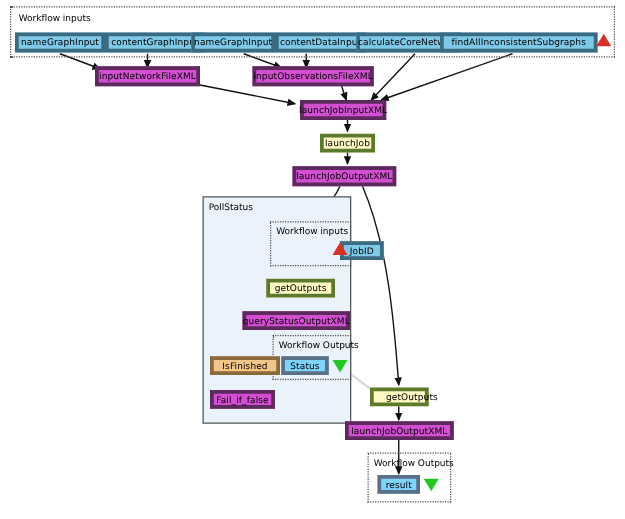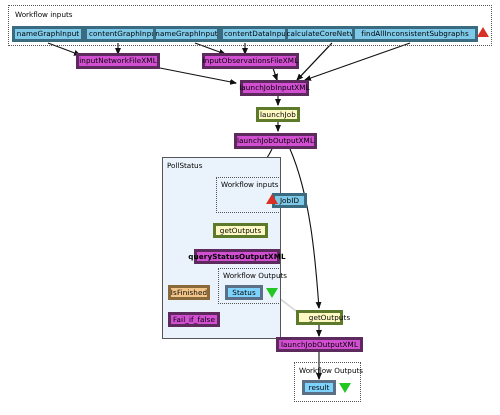--- a/index.html
+++ b/index.html
@@ -192,25 +192,25 @@
   <div class="node blue" style="left:228px; top:193px; width:35px; height:15px;margin-left:44px;">
     <span>JobID</span>
   </div>
 
   <div class="tri red" style="left:266px; top:194px;"></div>
 
   <div class="node green" style="left:213px; top:223px; width:55px; height:15px;">
     <span>getOutputs</span>
   </div>
 
-  <div class="node purple" style="left:194px; top:249px; width:86px; height:15px;font-weight:bold;">
+  <div class="node purple" style="left:194px; top:249px; width:86px; height:15px;">
     <span>queryStatusOutputXML</span>
   </div>
 
-  <div class="node tan" style="left:168px; top:285px; width:42px; height:15px;">
+  <div class="node tan" style="left:168px; top:285px; width:56px; height:15px;">
     <span>IsFinished</span>
   </div>
 
   <div class="node steel" style="left:225px; top:285px; width:38px; height:15px;">
     <span>Status</span>
   </div>
 
   <div class="tri green-dn" style="left:266px; top:288px;"></div>
 
   <div class="node purple" style="left:168px; top:312px; width:52px; height:15px;">

